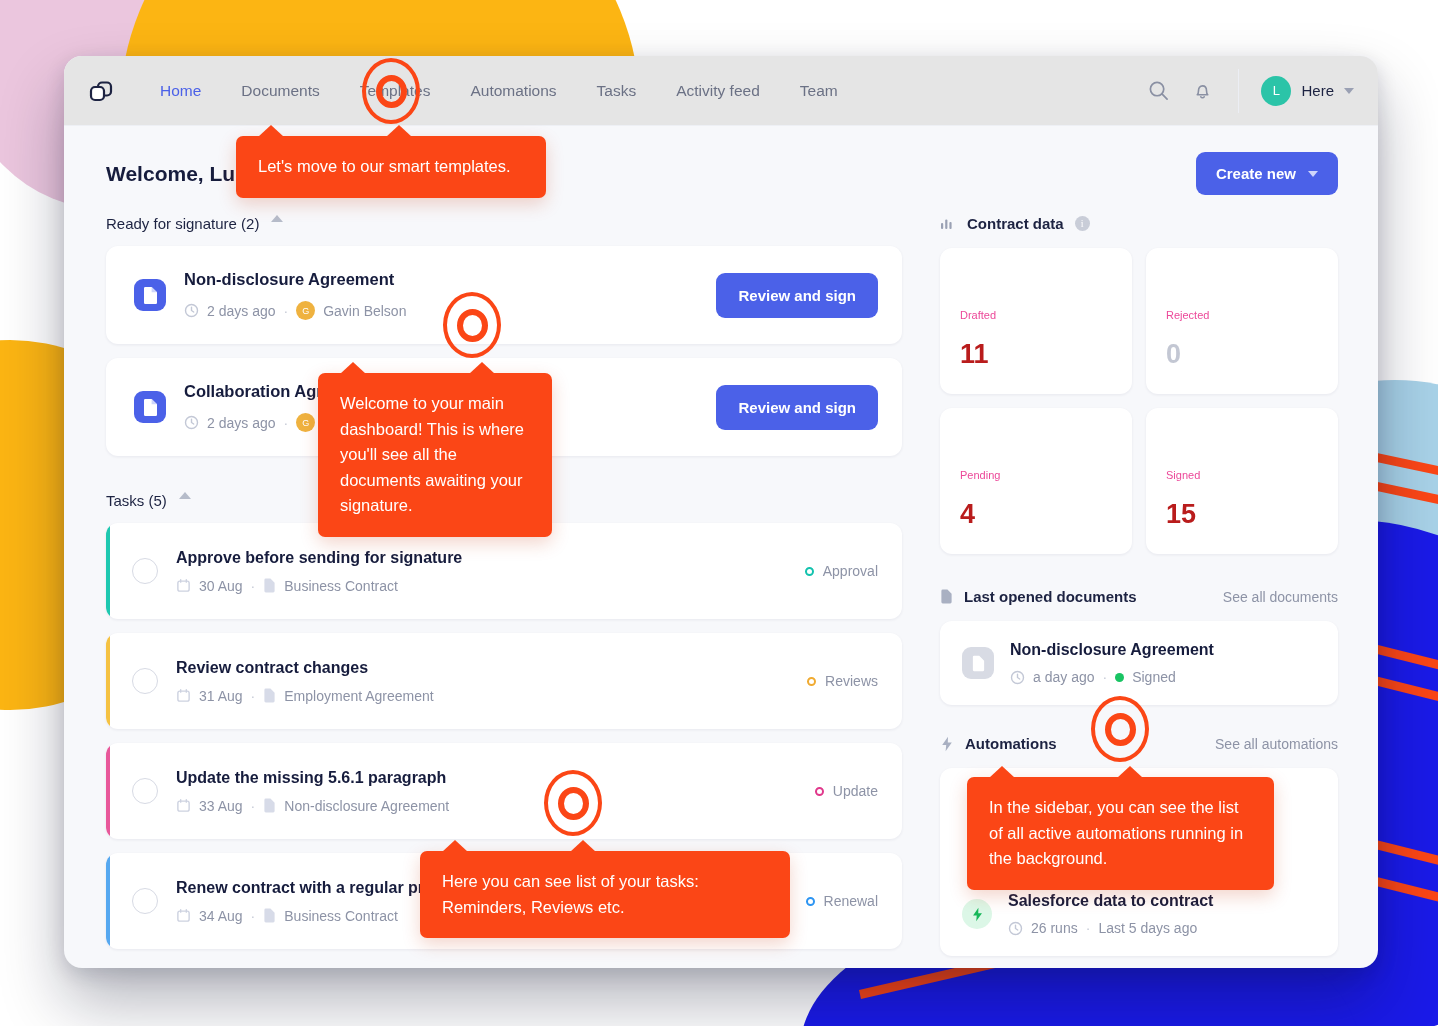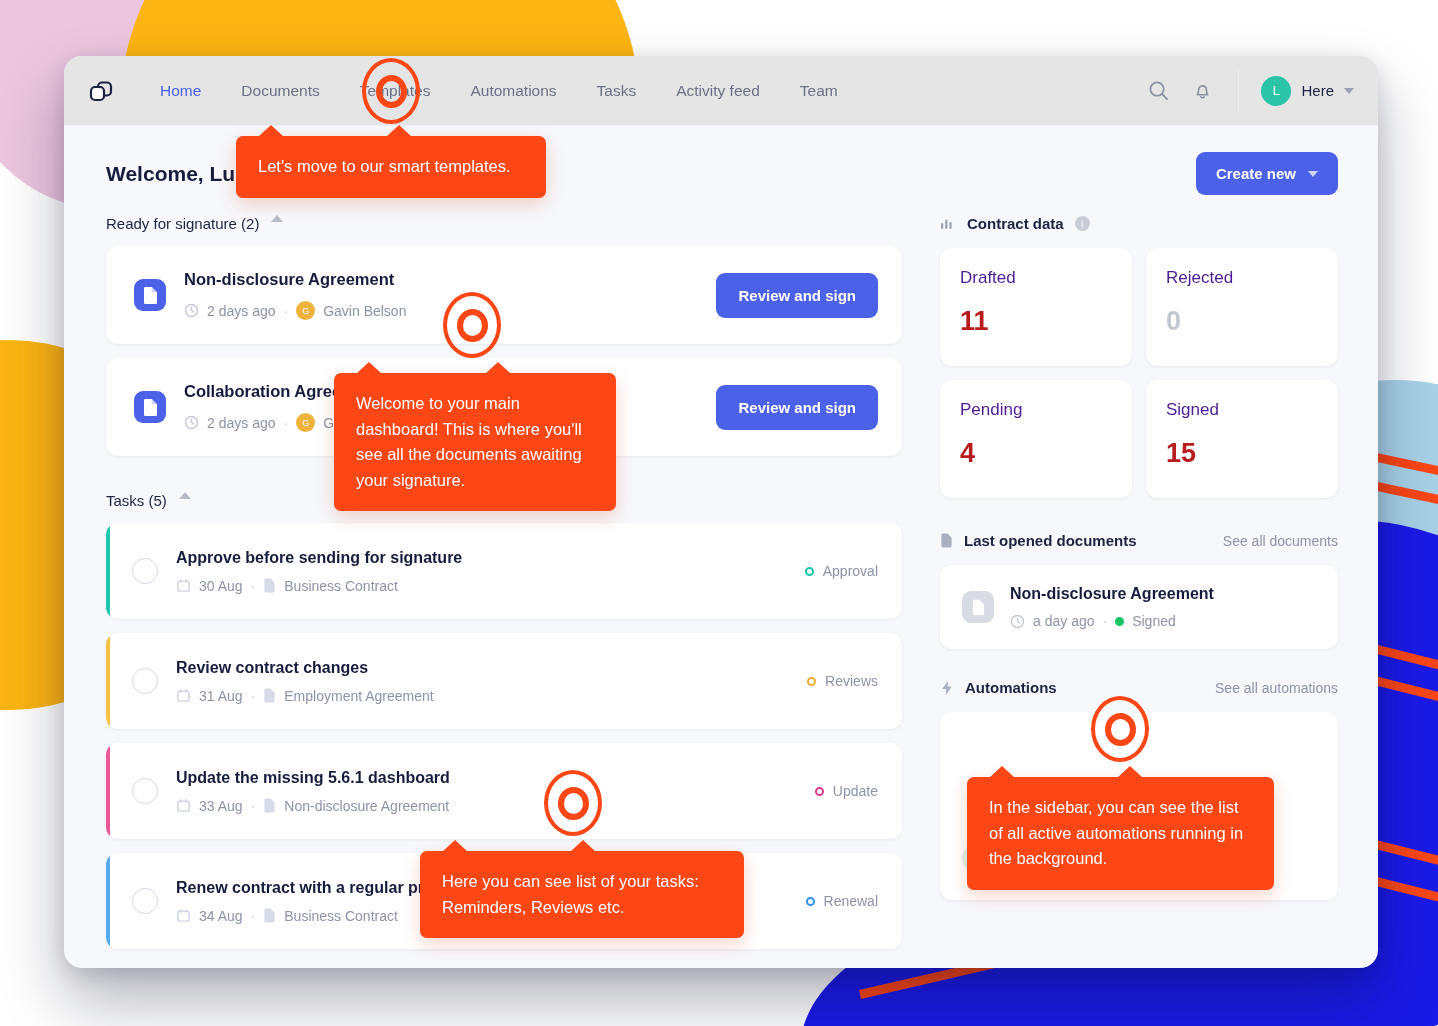--- a/index.html
+++ b/index.html
@@ -167,21 +167,21 @@
   .infodot {
     width:15px;height:15px;border-radius:50%;background:#c9cdd8;color:#fff;
     font-size:10px;display:flex;align-items:center;justify-content:center;
     font-family:"Liberation Serif",serif;
   }
   .statgrid { display:grid; grid-template-columns:1fr 1fr; gap:14px; margin-bottom: 34px;}
   .statcard {
     background:#fff;border-radius:12px;padding:20px 20px 24px;
     box-shadow:0 1px 3px rgba(23,30,70,.07); min-height:118px;
   }
-  .statlabel { font-size:17px;color:#4c1d95;margin-bottom:18px; }
+  .statlabel { font-size:11px;color:#ec4899;margin-bottom:18px;margin-top:41px; }
   .statval { font-size:27px;font-weight:bold;color:#b91c1c; }
   .statval.zero { color:#c3c7d3; }
 
   .doccard { background:#fff;border-radius:12px;padding:20px 22px;box-shadow:0 1px 3px rgba(23,30,70,.07); margin-bottom: 30px;}
   .docrow { display:flex;align-items:center; }
   .docicon-gray {
     width:32px;height:32px;border-radius:9px;background:#d8dbe4;
     display:flex;align-items:center;justify-content:center;flex:none;margin-right:16px;
   }
   .doctitle{font-size:16px;font-weight:bold;color:#161c3d;margin-bottom:10px;}
@@ -399,21 +399,21 @@
             <span style="color:#8d93a6">Reviews</span>
           </div>
         </div>
       </div>
 
       <div class="card taskcard">
         <div class="accent" style="background:#e8589a"></div>
         <div class="taskinner">
           <div class="checkbox"></div>
           <div class="tasktext">
-            <div class="tasktitle">Update the missing 5.6.1 dashboard</div>
+            <div class="tasktitle">Update the missing 5.6.1 paragraph</div>
             <div class="metarow">
               <svg width="15" height="15" viewBox="0 0 16 16" fill="none">
                 <rect x="2" y="3.3" width="12" height="10.7" rx="2" stroke="#cdd2e0" stroke-width="1.5"></rect>
                 <path d="M5 1.8v2.6M11 1.8v2.6" stroke="#cdd2e0" stroke-width="1.5" stroke-linecap="round"></path>
               </svg>
               <span>33 Aug</span>
               <span class="dotsep">·</span>
               <svg width="13" height="15" viewBox="0 0 14 16">
                 <path d="M1.5 2A1.5 1.5 0 013 .5h5l4.5 4.5v9A1.5 1.5 0 0111 15.5H3A1.5 1.5 0 011.5 14V2z" fill="#d7dbe8"></path>
               </svg>
@@ -553,27 +553,27 @@
   </div>
 </div>
 
 <div class="pulse" style="left:362px;top:58px;"></div>
 <div class="tooltip" style="left:236px;top:136px;width:310px;">
   <span>Let's move to our smart templates.</span>
   <i style="position:absolute;top:-11px;left:150px;width:0;height:0;border-left:13px solid transparent;border-right:13px solid transparent;border-bottom:12px solid #fb4616;"></i>
 </div>
 
 <div class="pulse" style="left:443px;top:292px;"></div>
-<div class="tooltip" style="left:334px;top:373px;width:282px;">
+<div class="tooltip" style="left:318px;top:373px;width:234px;">
   <span>Welcome to your main dashboard! This is where you'll see all the documents awaiting your signature.</span>
   <i style="position:absolute;top:-11px;left:151px;width:0;height:0;border-left:13px solid transparent;border-right:13px solid transparent;border-bottom:12px solid #fb4616;"></i>
 </div>
 
 <div class="pulse" style="left:544px;top:770px;"></div>
-<div class="tooltip" style="left:420px;top:851px;width:324px;">
+<div class="tooltip" style="left:420px;top:851px;width:370px;">
   <span>Here you can see list of your tasks: Reminders, Reviews etc.</span>
   <i style="position:absolute;top:-11px;left:150px;width:0;height:0;border-left:13px solid transparent;border-right:13px solid transparent;border-bottom:12px solid #fb4616;"></i>
 </div>
 
 <div class="pulse" style="left:1091px;top:696px;"></div>
 <div class="tooltip" style="left:967px;top:777px;width:307px;">
   <span>In the sidebar, you can see the list of all active automations running in the background.</span>
   <i style="position:absolute;top:-11px;left:150px;width:0;height:0;border-left:13px solid transparent;border-right:13px solid transparent;border-bottom:12px solid #fb4616;"></i>
 </div>
 

